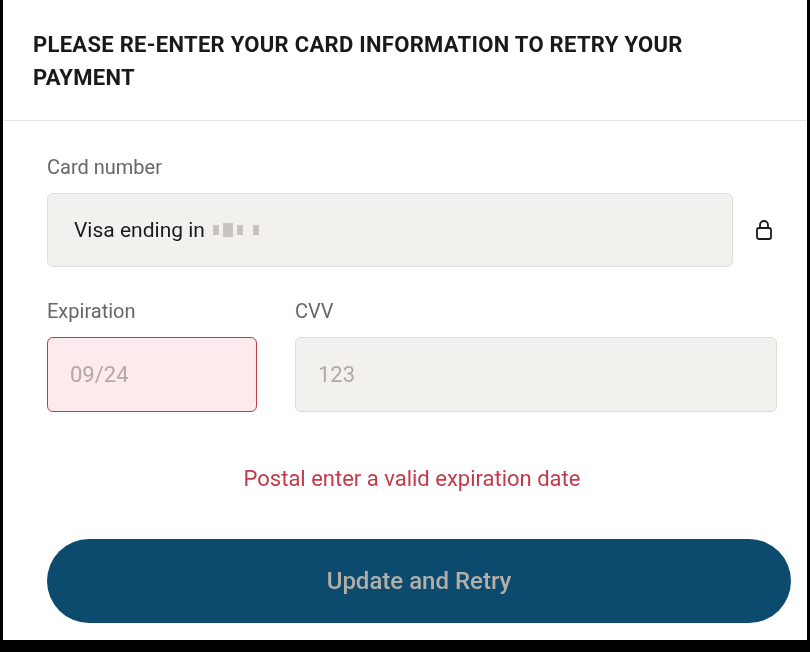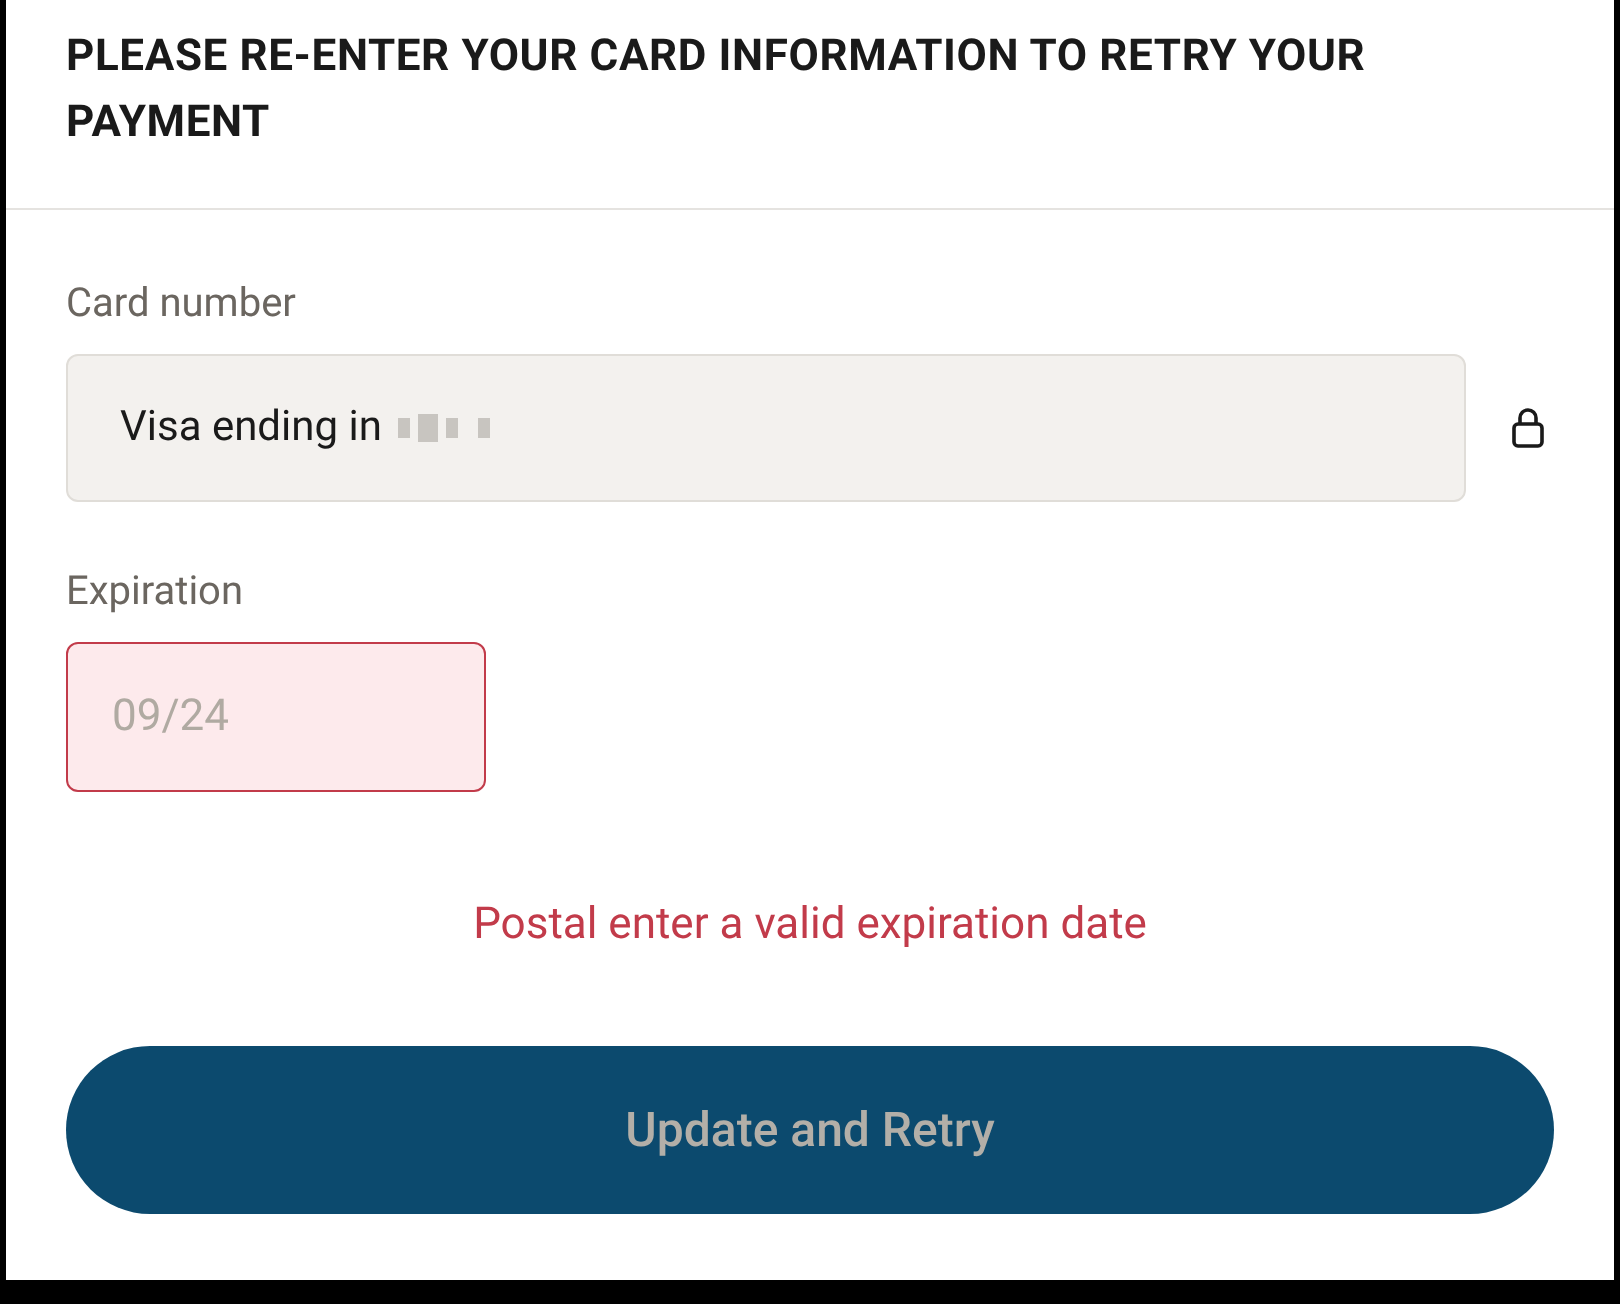--- a/index.html
+++ b/index.html
@@ -15,32 +15,33 @@
       overflow: hidden;
     }
     .modal {
       background: #fff;
       width: 804px;
       height: 640px;
       margin: 0 auto;
       position: relative;
     }
     .header {
-      padding: 12px 30px 26px 30px;
+      padding: 28px 30px 26px 30px;
       border-bottom: 1px solid #e5e3e0;
     }
     .header-title {
       font-size: 22px;
       font-weight: 700;
       letter-spacing: 0.3px;
       color: #1a1a1a;
       line-height: 1.5;
     }
     .form-body {
       padding: 34px 30px 0 30px;
+      margin-left: 14px;
     }
     .field-label {
       font-size: 20px;
       color: #6b6660;
       margin-bottom: 14px;
       display: block;
       font-weight: 400;
     }
     .card-number-row {
       display: flex;
@@ -160,19 +161,23 @@
           <path d="M6 10 V7 a4 4 0 0 1 8 0 V10"></path>
         </svg>
       </div>
     </div>
 
     <div class="fields-row">
       <div class="field-col first">
         <label class="field-label">Expiration</label>
         <input type="text" class="text-input error" placeholder="09/24" style="">
       </div>
+      <div class="field-col">
+        <label class="field-label">CVV</label>
+        <input type="text" class="text-input" placeholder="123" style="">
+      </div>
     </div>
 
     <div class="error-message">Postal enter a valid expiration date</div>
 
     <button class="submit-button" disabled="">Update and Retry</button>
   </div>
 </div>
 
 </body></html>

